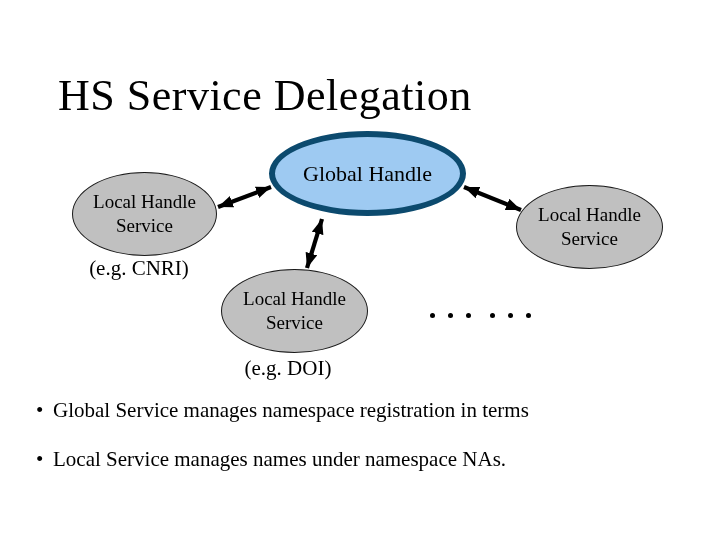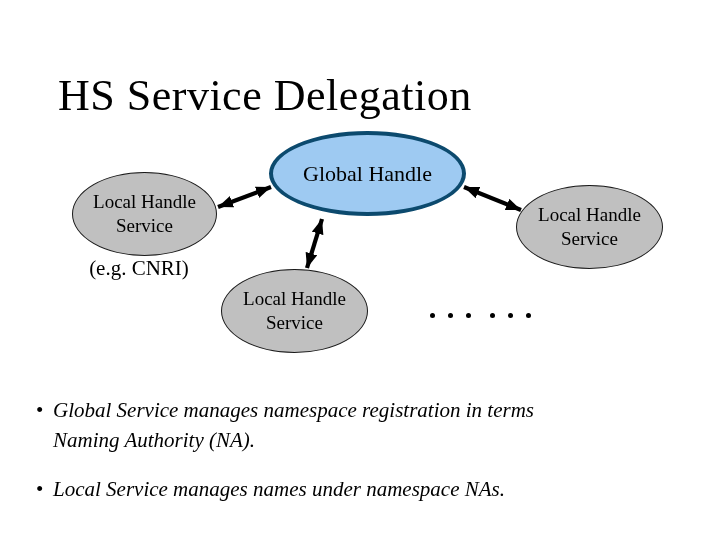--- a/index.html
+++ b/index.html
@@ -29,21 +29,21 @@
     flex-direction: column;
     align-items: center;
     justify-content: center;
     text-align: center;
     box-sizing: border-box;
     color: #000000;
   }
   .ellipse.global {
     left: 269px; top: 131px; width: 197px; height: 85px;
     background: #9ECAF2;
-    border: 4px solid #0c4a6e;
+    border: 6px solid #0c4a6e;
     font-size: 22px; line-height: 28px;
   }
   .ellipse.local {
     background: #C0C0C0;
     border: 1.5px solid #1A1A1A;
     font-size: 19px; line-height: 24px;
   }
   .ellipse.local.pos-left   { left: 72px;  top: 172px; width: 145px; height: 84px; }
   .ellipse.local.pos-center { left: 221px; top: 269px; width: 147px; height: 84px; }
   .ellipse.local.pos-right  { left: 516px; top: 185px; width: 147px; height: 84px; }
@@ -89,21 +89,21 @@
     display: flex;
     align-items: flex-start;
     font-size: 21px;
     line-height: 30px;
   }
   .bullet-item + .bullet-item { margin-top: 19px; }
   .bullet-marker {
     width: 17px;
     flex: 0 0 17px;
   }
-  .bullet-text { flex: 1; font-style: italic; }
+  .bullet-text { flex: 1; }
 </style>
 </head>
 <body>
 
 <div id="slide">
 
   <div class="title">HS Service Delegation</div>
 
   <svg id="arrow-layer" viewBox="0 0 720 540">
     <defs>
@@ -127,29 +127,29 @@
   <div class="ellipse local pos-center">
     <div>Local Handle</div>
     <div>Service</div>
   </div>
   <div class="ellipse local pos-right">
     <div>Local Handle</div>
     <div>Service</div>
   </div>
 
   <div class="caption cnri">(e.g. CNRI)</div>
+  <div class="caption doi">(e.g. DOI)</div>
 
   <div class="dots"><span class="dot"></span><span class="dot"></span><span class="dot"></span><span class="dot"></span><span class="dot"></span><span class="dot"></span></div>
 
   <div class="bullet-list">
     <div class="bullet-item">
       <span class="bullet-marker">•</span>
       <span class="bullet-text">
         <span>Global Service manages namespace registration in terms</span><br>
-        <span>Naming Authority (NA).</span>
       </span>
     </div>
     <div class="bullet-item">
       <span class="bullet-marker">•</span>
       <span class="bullet-text">
         <span>Local Service manages names under namespace NAs.</span>
       </span>
     </div>
   </div>
 

